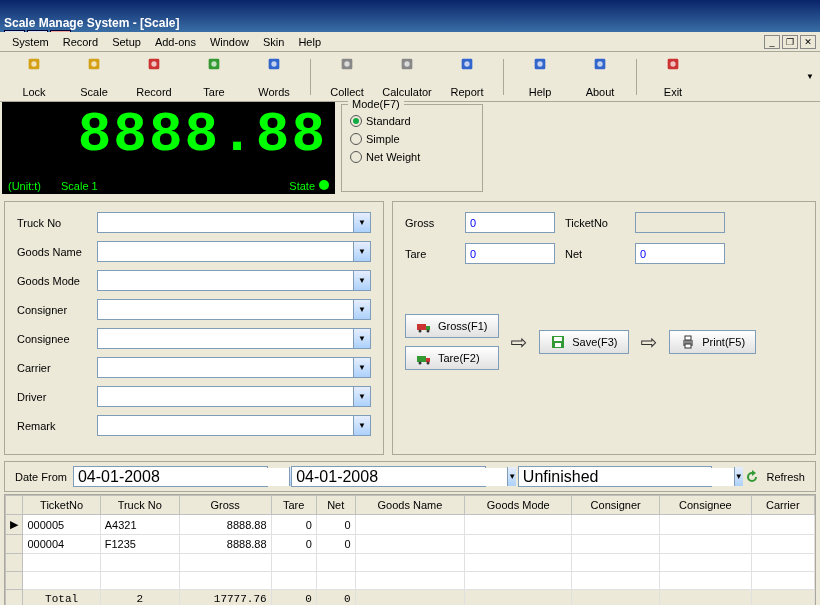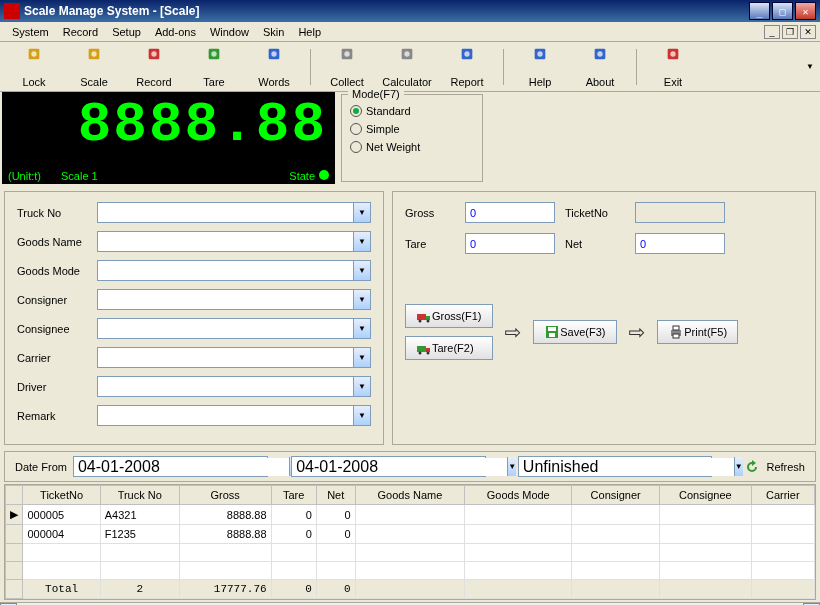--- a/index.html
+++ b/index.html
@@ -1,17 +1,17 @@
 <!DOCTYPE html>
 <html><head>
 <meta charset="utf-8">
 <style>
 * { box-sizing: border-box; margin: 0; padding: 0; }
 body { font-family: Tahoma, sans-serif; font-size: 11px; background: #ece9d8; width: 820px; height: 605px; overflow: hidden; }
-.titlebar { background: linear-gradient(to bottom, #0a246a, #3a6ea5); height: 22px; display: flex; align-items: center; color: white; padding: 8px 4px; }
+.titlebar { background: linear-gradient(to bottom, #0a246a, #3a6ea5); height: 22px; display: flex; color: white; padding: 16px 4px; flex-direction: column; }
 .titlebar-icon { width: 16px; height: 16px; background: #c00; margin-right: 4px; }
 .titlebar-text { flex: 1; font-weight: bold; font-size: 12px; }
 .win-btns { display: flex; gap: 2px; }
 .win-btn { width: 21px; height: 18px; background: linear-gradient(to bottom,#d8e4f8,#5a7ab8); border: 1px solid #003; display: flex; align-items: center; justify-content: center; font-family: monospace; font-size: 10px; cursor: pointer; }
 .win-btn.close { background: linear-gradient(to bottom,#f5a8a0,#c43a2a); color: white; }
 .menubar { background: #ece9d8; height: 20px; display: flex; align-items: center; padding-left: 6px; gap: 2px; border-bottom: 1px solid #aca899; position: relative; }
 .menu-item { padding: 2px 6px; text-decoration-color: #333; cursor: pointer; }
 .mdi-btns { position: absolute; right: 4px; display: flex; gap: 2px; }
 .mdi-btn { width: 16px; height: 14px; border: 1px solid #888; background: #ece9d8; font-size: 9px; display: flex; align-items: center; justify-content: center; cursor: pointer; }
 .toolbar { background: #ece9d8; height: 50px; display: flex; align-items: center; padding: 2px 6px; border-bottom: 1px solid #aca899; gap: 4px; }
@@ -36,21 +36,21 @@
 .form-row label { width: 80px; }
 .combo { flex: 1; height: 21px; border: 1px solid #7f9db9; background: white; display: flex; align-items: center; position: relative; }
 .combo input { border: none; flex: 1; padding: 0 4px; font-size: 16px; outline: none; }
 .combo-btn { width: 17px; height: 19px; background: linear-gradient(to bottom,#e6eefc,#add1fb); border-left: 1px solid #7f9db9; display: flex; align-items: center; justify-content: center; cursor: pointer; font-size: 8px; }
 .form-right { border: 1px solid #aca899; padding: 10px 12px; flex: 1; background: #ece9d8; }
 .right-grid { display: grid; grid-template-columns: 50px 90px 60px 90px; gap: 10px 10px; align-items: center; margin-bottom: 50px; }
 .txt-input { height: 21px; border: 1px solid #7f9db9; background: white; padding: 0 4px; font-size: 11px; color: #00f; }
 .txt-input.ro { background: #ece9d8; }
 .action-row { display: flex; align-items: center; gap: 12px; }
 .action-col { display: flex; flex-direction: column; gap: 8px; }
-.btn { height: 24px; border: 1px solid #7f9db9; background: linear-gradient(to bottom,#fff,#e1e1e1); display: flex; align-items: center; padding: 0 10px; cursor: pointer; font-size: 11px; }
+.btn { height: 24px; border: 1px solid #7f9db9; background: linear-gradient(to bottom,#fff,#e1e1e1); display: flex; align-items: center; gap: 6px; padding: 0 10px; cursor: pointer; font-size: 11px; }
 .btn-icon { width: 16px; height: 16px; }
 .arrow { font-size: 20px; color: #333; }
 .filter-bar { display: flex; align-items: center; gap: 6px; padding: 4px 10px; border: 1px solid #aca899; margin: 2px 4px; background: #ece9d8; }
 .date-combo { width: 100px; }
 .grid { margin: 2px 4px; border: 1px solid #aca899; background: white; }
 .grid table { width: 100%; border-collapse: collapse; font-size: 11px; }
 .grid th { background: #ece9d8; border: 1px solid #c0c0c0; padding: 3px 4px; font-weight: normal; }
 .grid td { border: 1px solid #e0e0e0; padding: 3px 4px; height: 18px; }
 .grid .rowhead { width: 14px; background: #ece9d8; border: 1px solid #c0c0c0; }
 .grid .num { text-align: right; }

